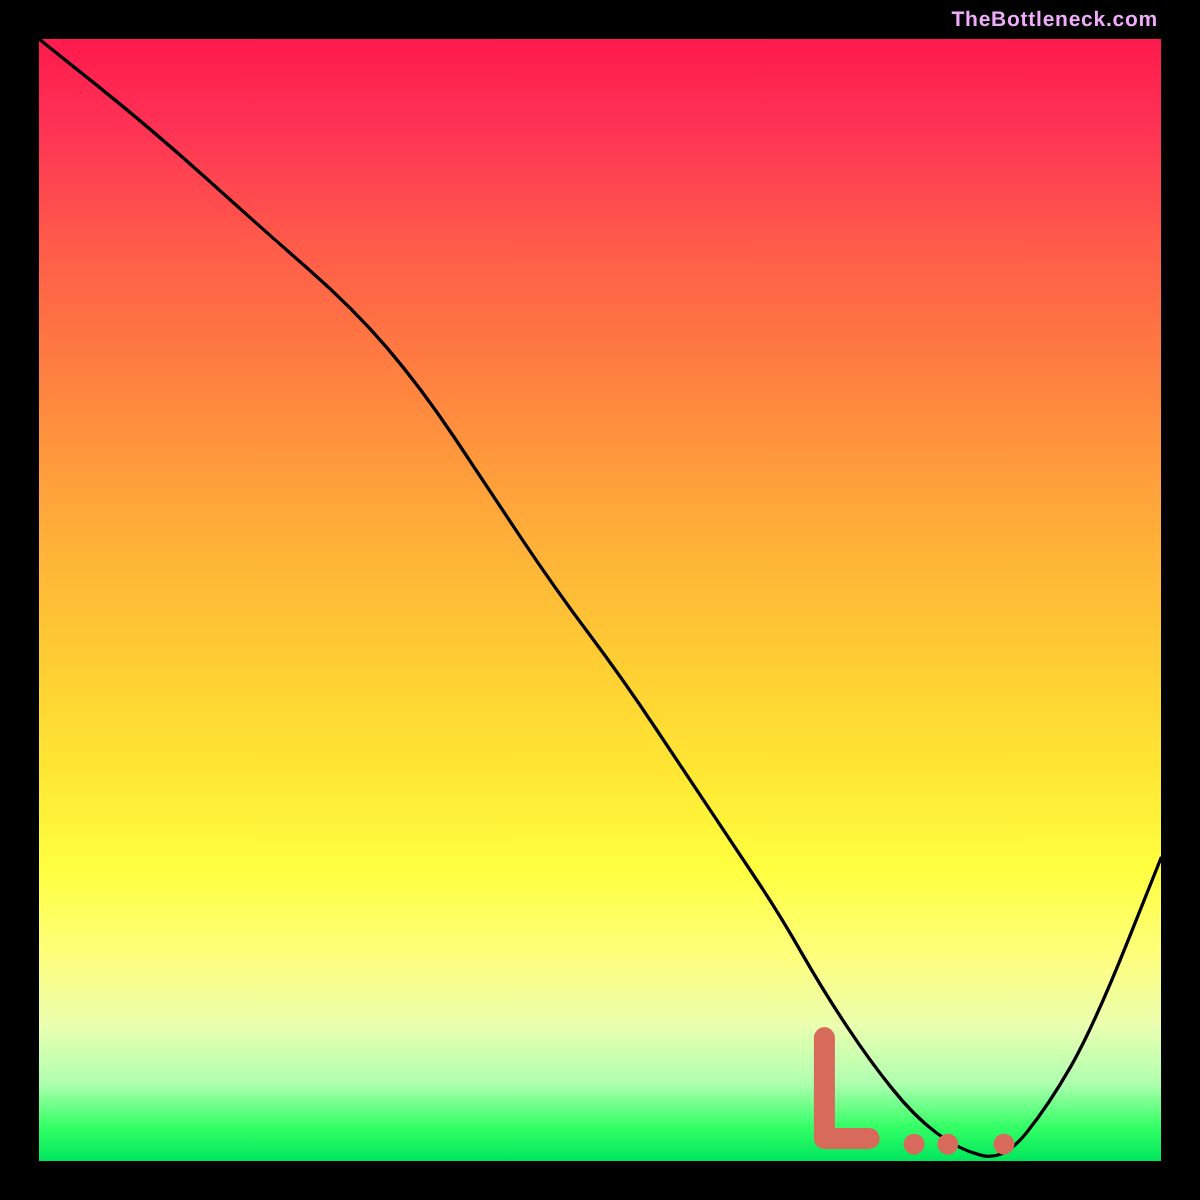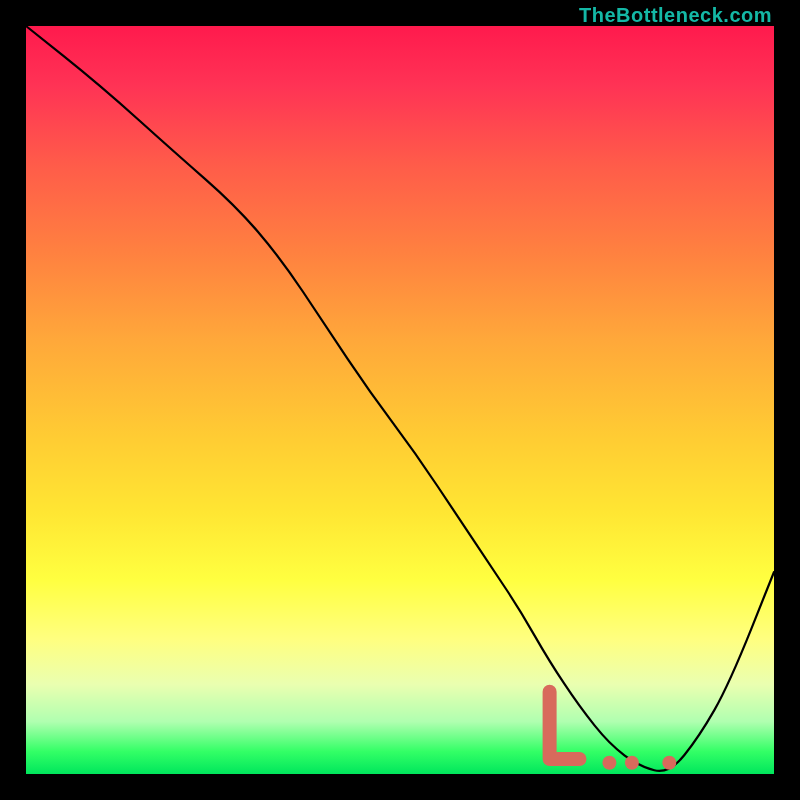--- a/index.html
+++ b/index.html
@@ -29,22 +29,22 @@
       #ffff80 82%,
       #eaffb0 88%,
       #b0ffb0 93%,
       #33ff66 97%,
       #00e65c 100%);
   }
   .watermark {
     position: absolute;
     top: 4px;
     right: 28px;
-    color: #14b8a6;
-    font-size: 20px;
+    color: #f0abfc;
+    font-size: 14px;
     font-weight: 600;
     letter-spacing: 0.5px;
     user-select: none;
   }
   svg.overlay {
     position: absolute;
     left: 26px;
     top: 26px;
     width: 748px;
     height: 748px;

